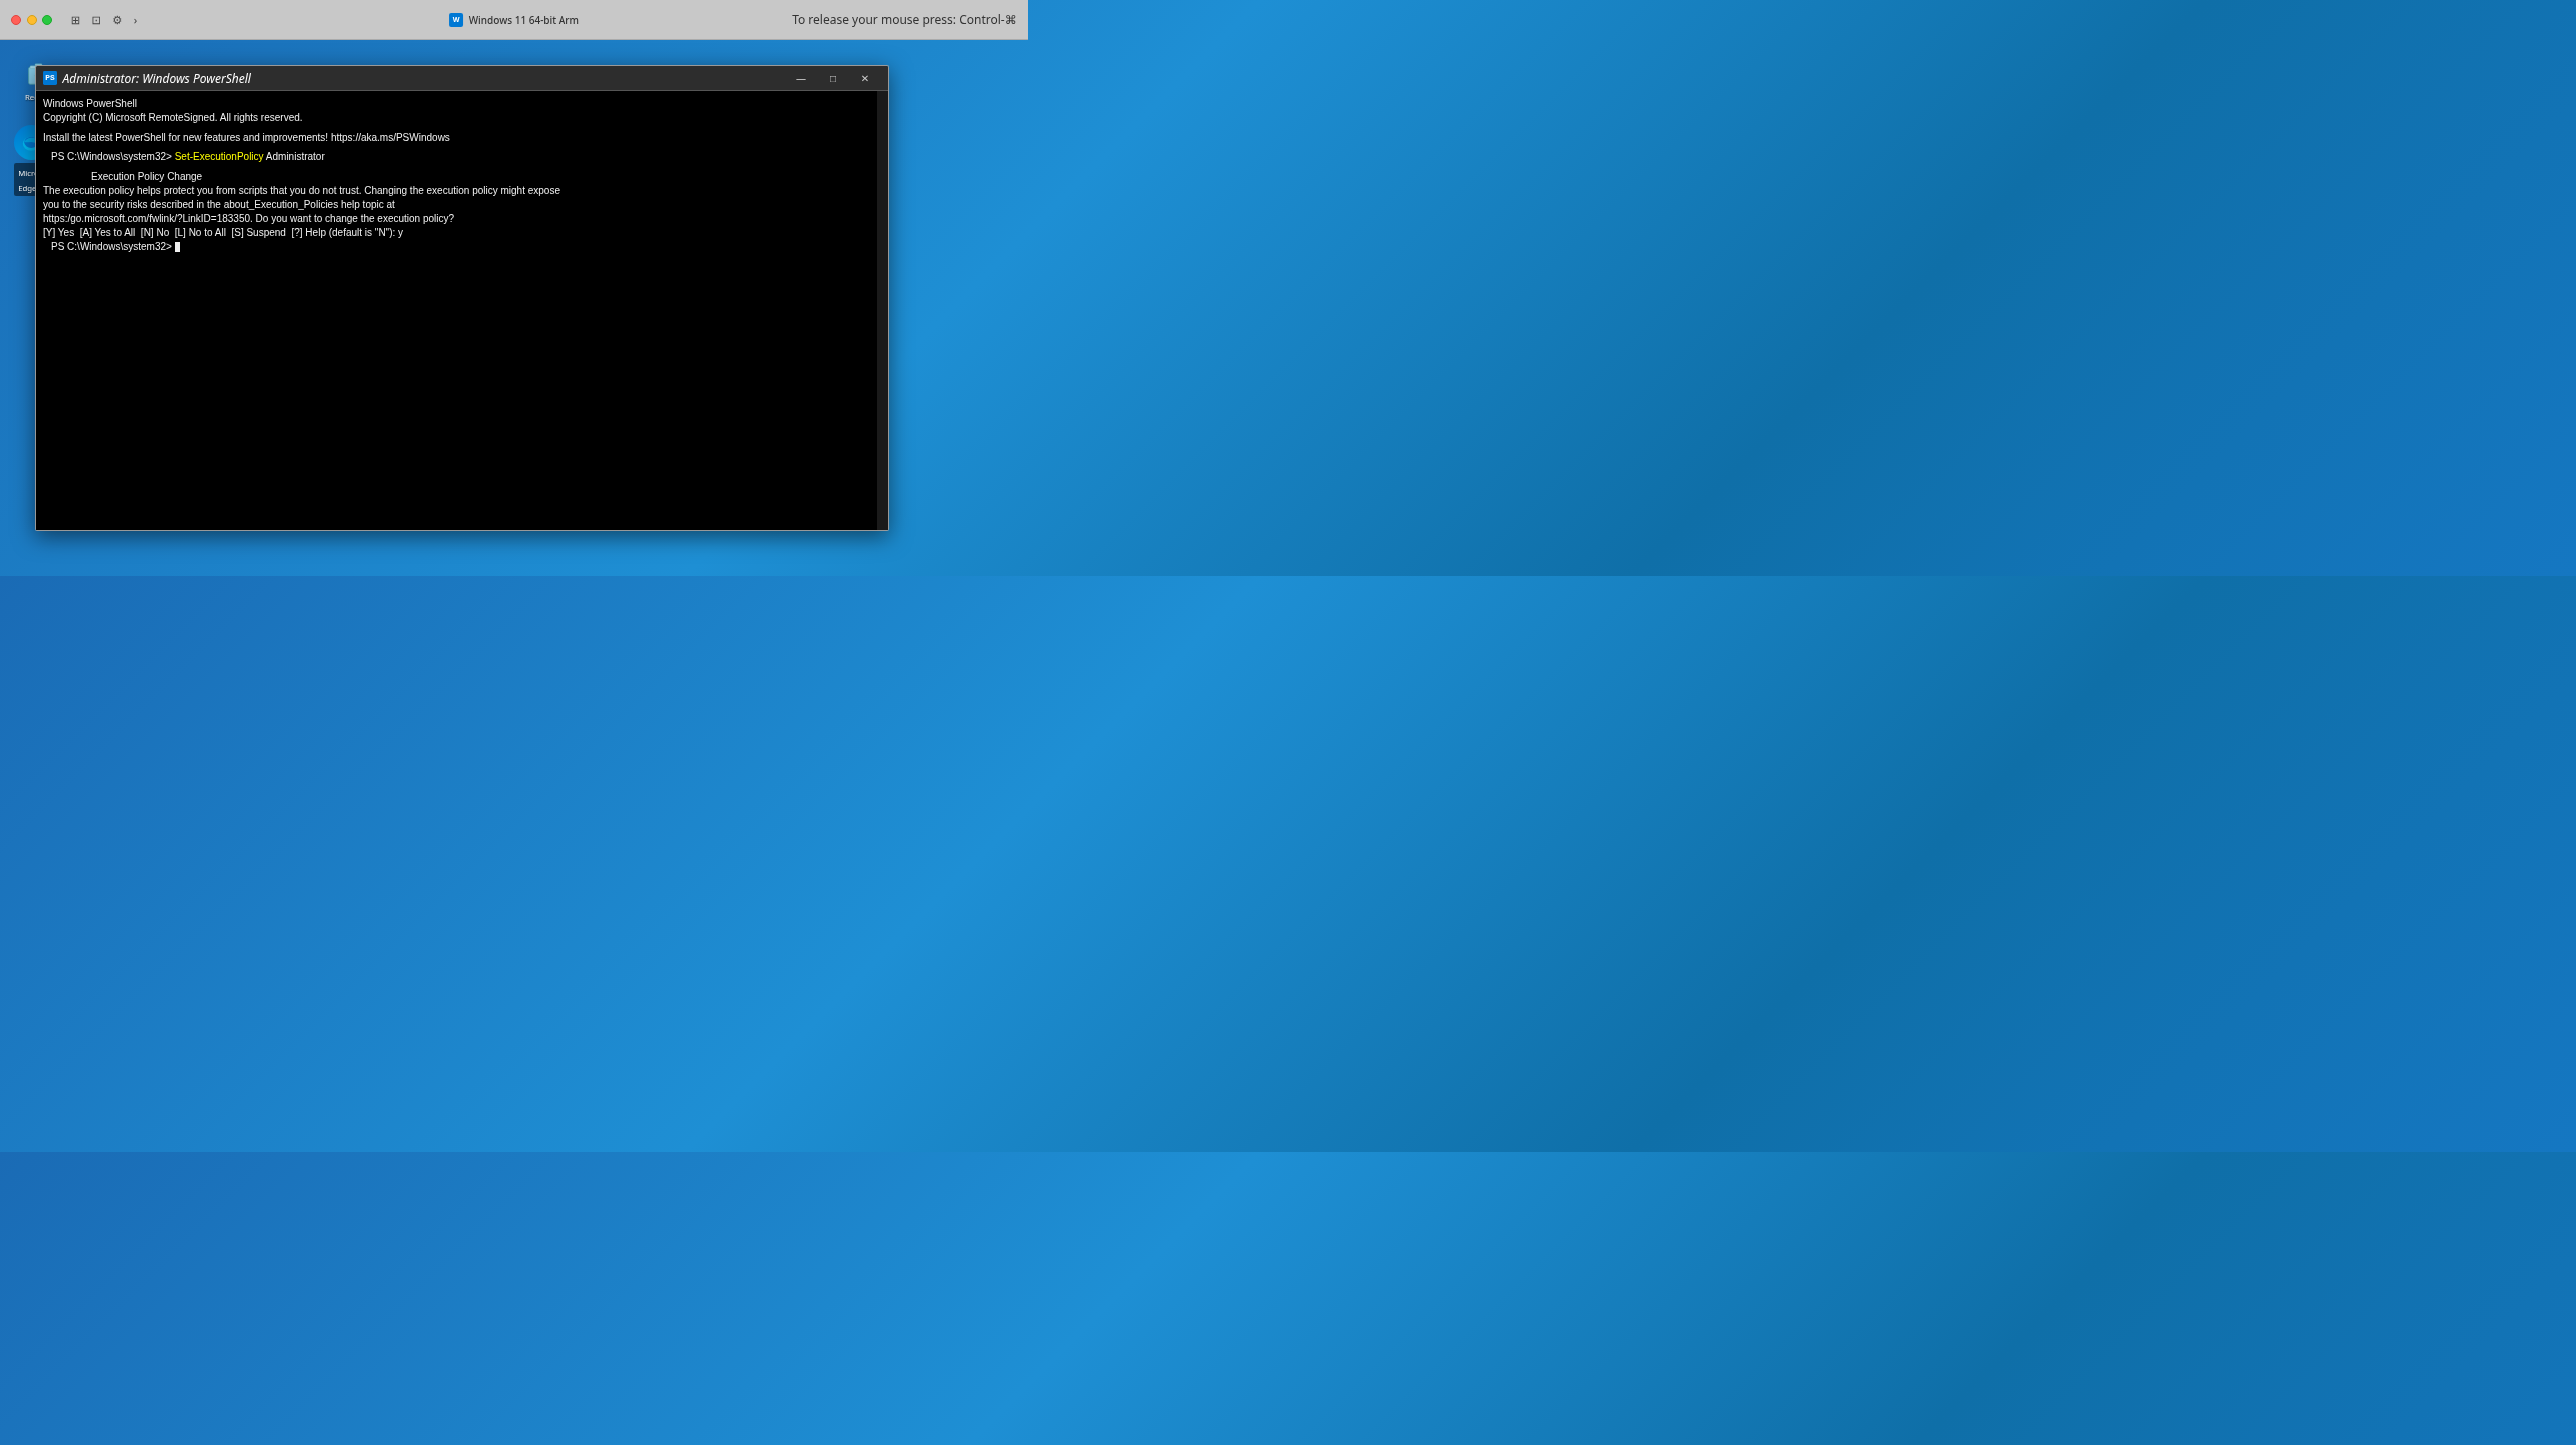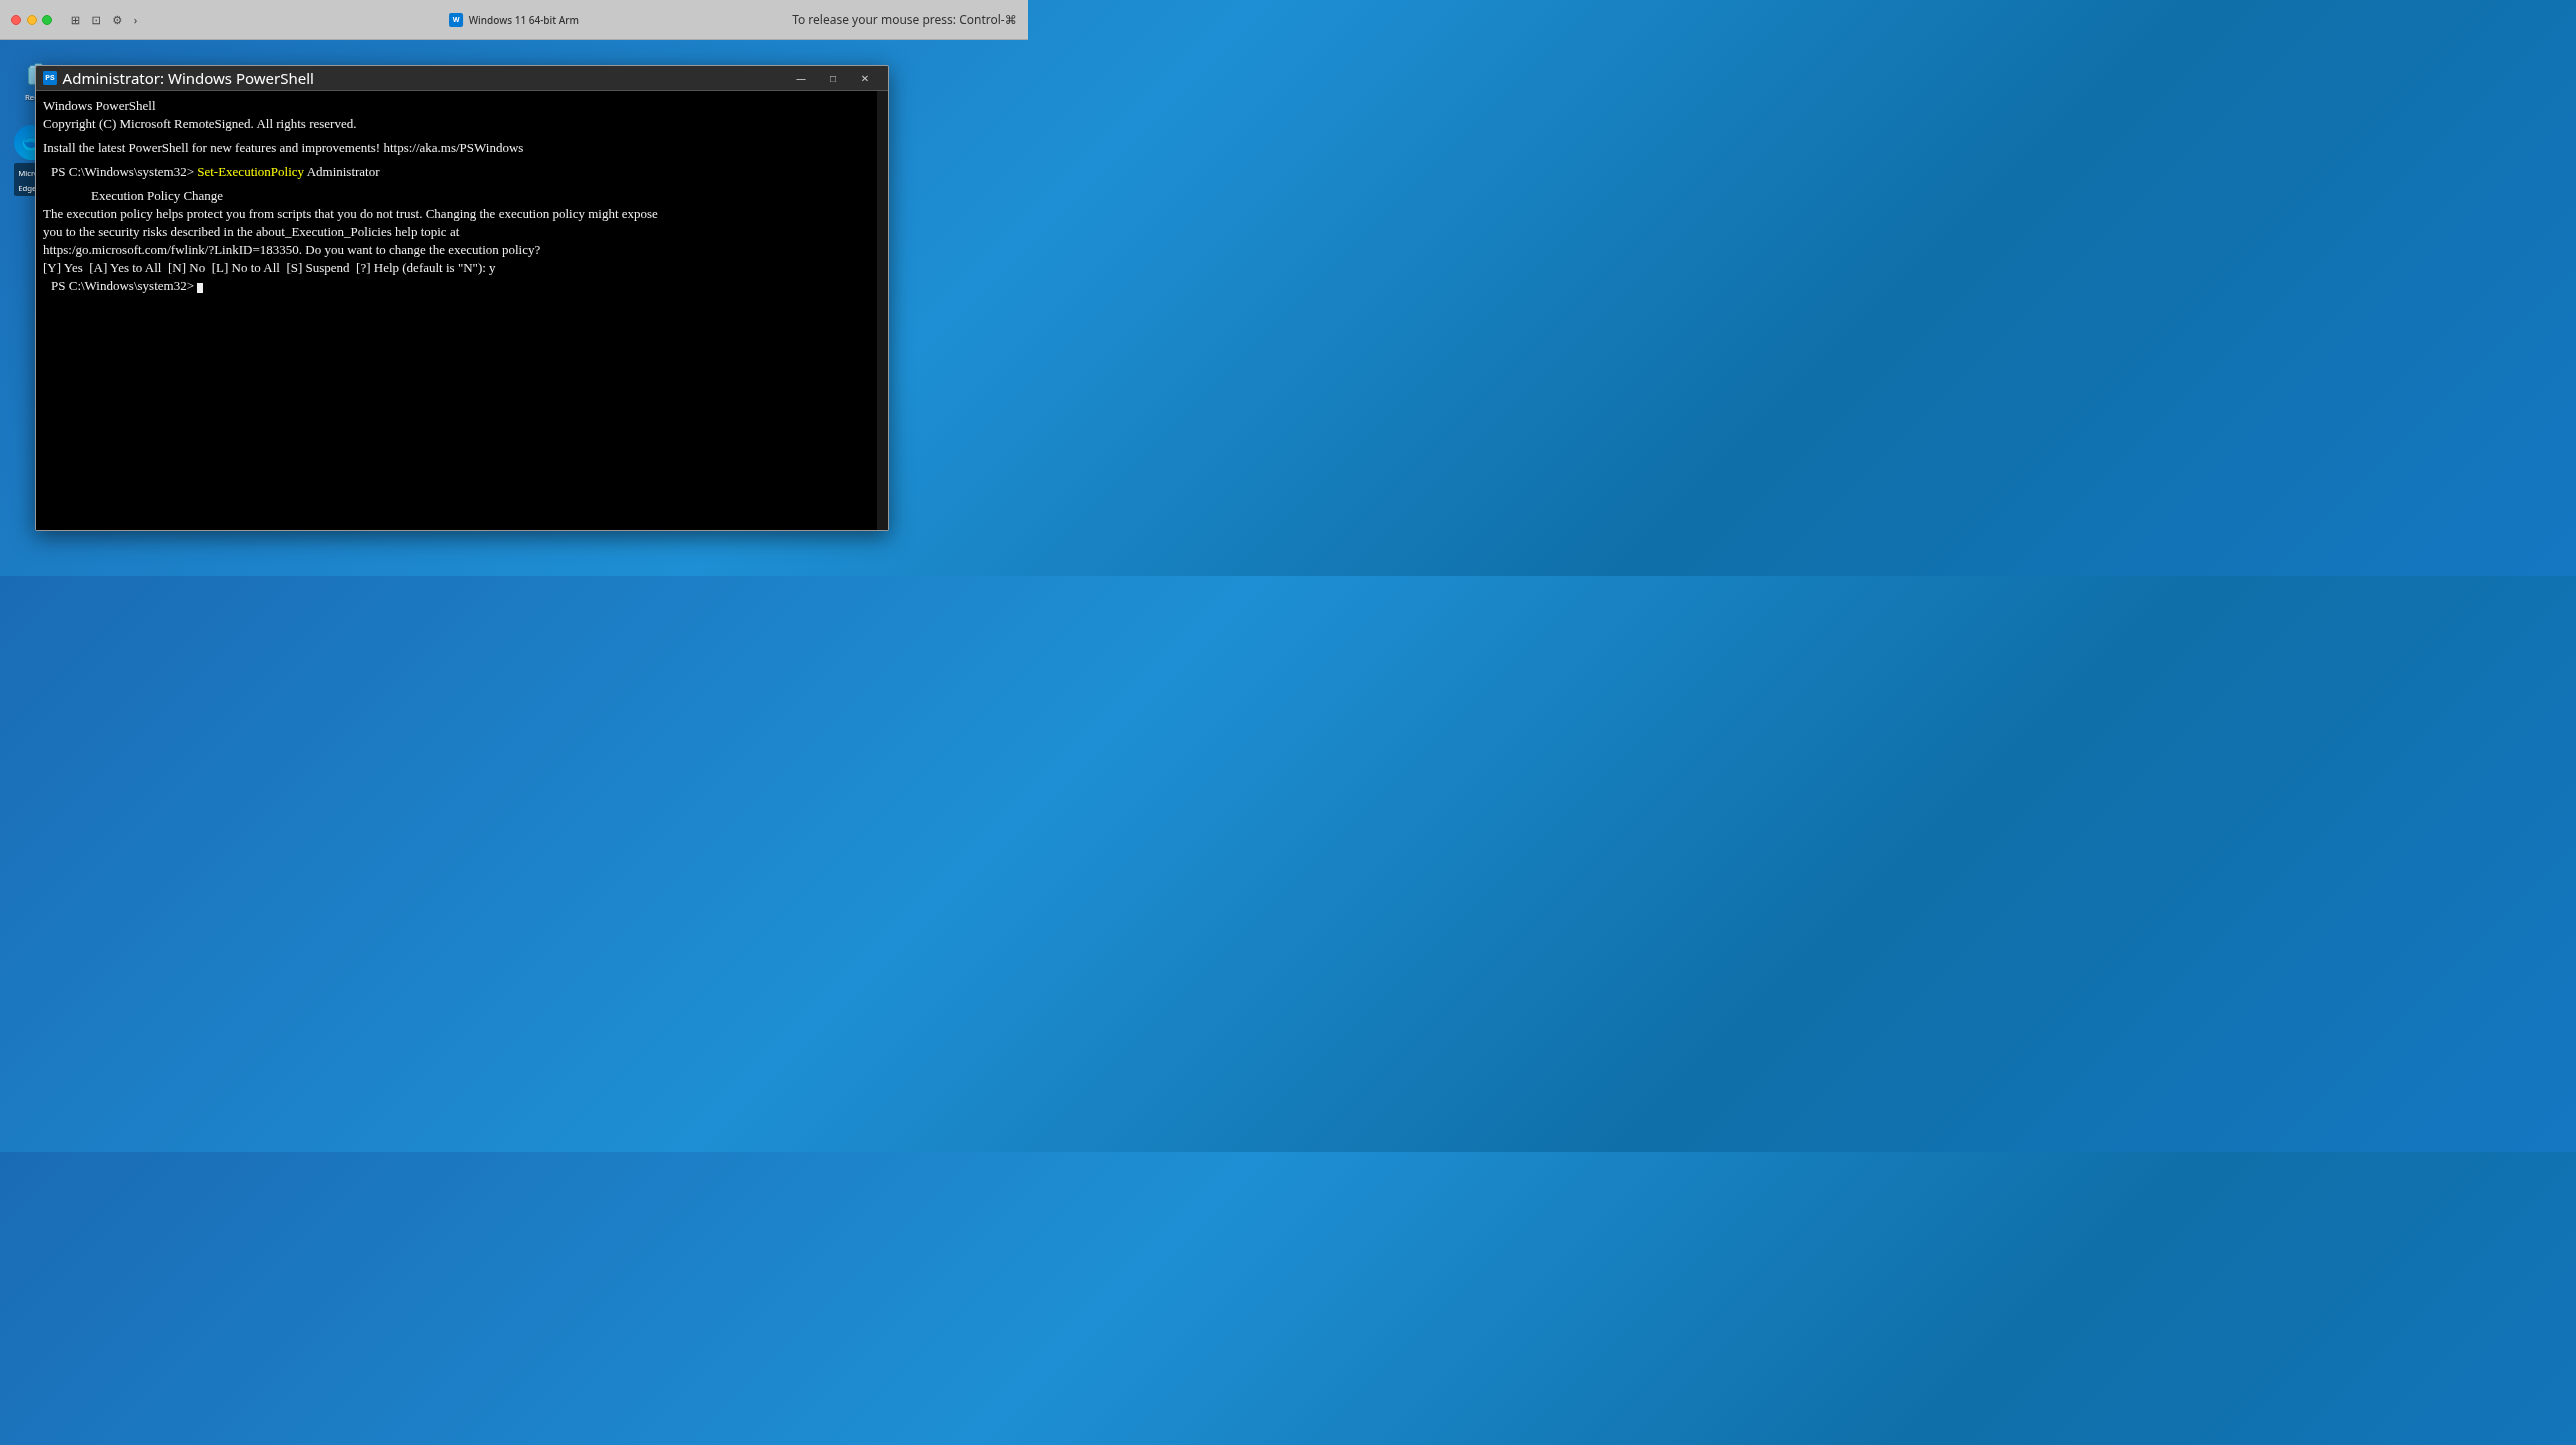--- a/index.html
+++ b/index.html
@@ -191,22 +191,23 @@
       align-items: center;
       justify-content: center;
       color: white;
       font-size: 7.8px;
       font-weight: bold;
       font-family: 'Courier New', monospace;
     }
 
     .ps-titlebar-title {
       color: #fff;
-      font-size: 15px;
+      font-size: 12px;
       flex: 1;
+      font-style: italic;
     }
 
     .ps-controls {
       display: flex;
       gap: 0;
     }
 
     .ps-ctrl-btn {
       width: 32px;
       height: 25.4px;
@@ -216,22 +217,22 @@
       color: #ccc;
       font-size: 10px;
       cursor: pointer;
     }
 
     .ps-body {
       background: #000;
       flex: 1;
       overflow: hidden;
       padding: 5.6px 7px;
-      font-family: Liberation Serif, serif;
-      font-size: 13px;
+      font-family: Liberation Sans, sans-serif;
+      font-size: 10px;
       line-height: 1.4;
       color: #f0f0f0;
     }
 
     .ps-line {
       white-space: pre;
       margin: 0;
     }
 
     .ps-prompt { color: #f0f0f0; padding-left: 8px; }

